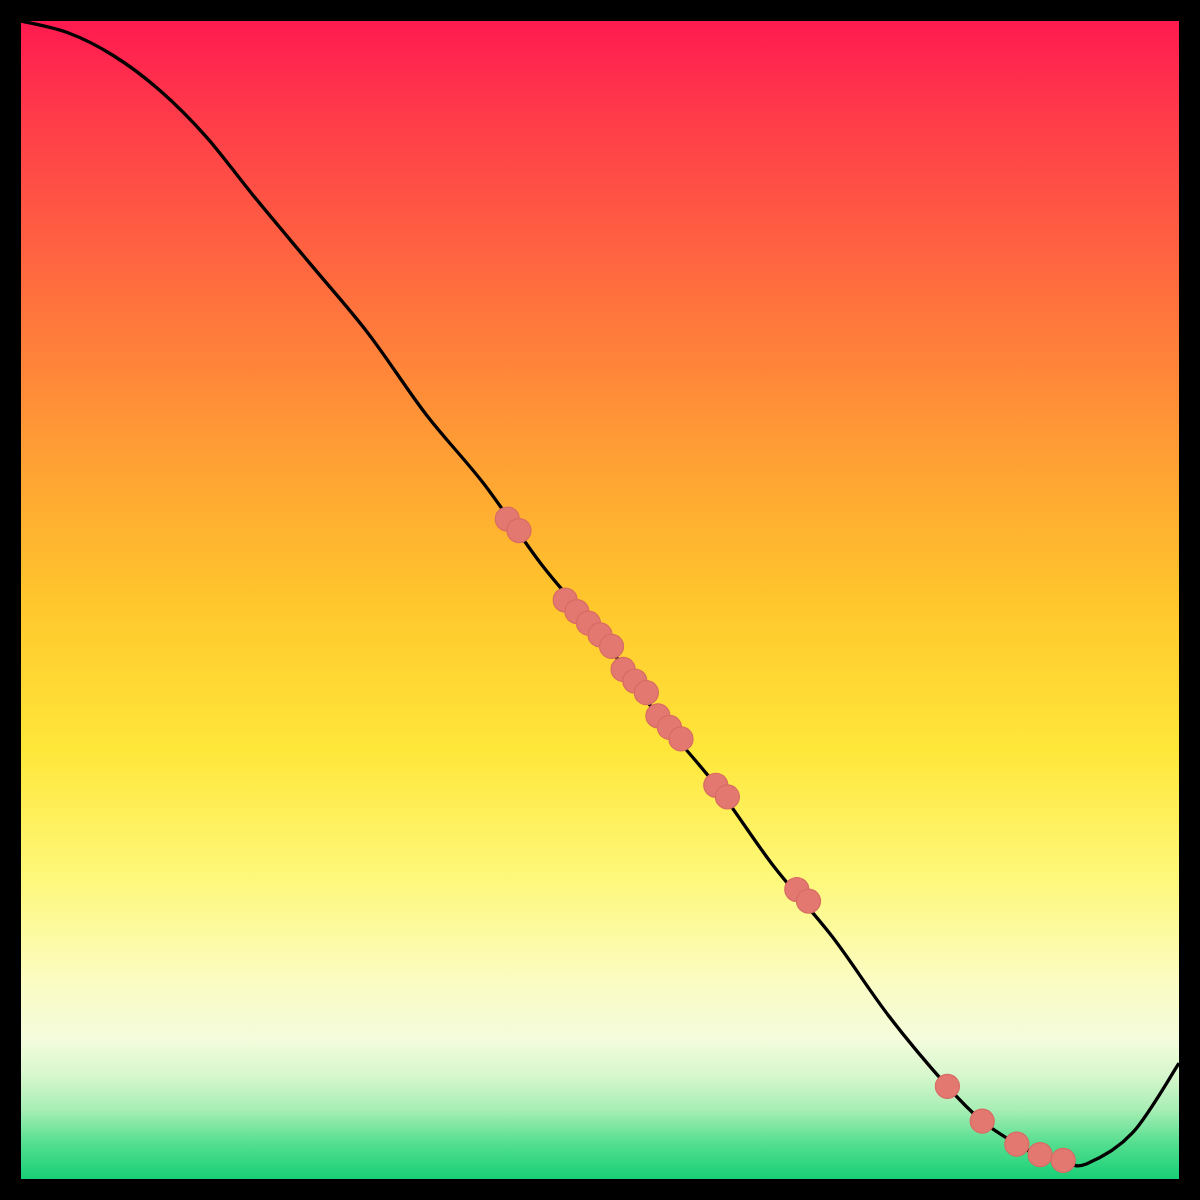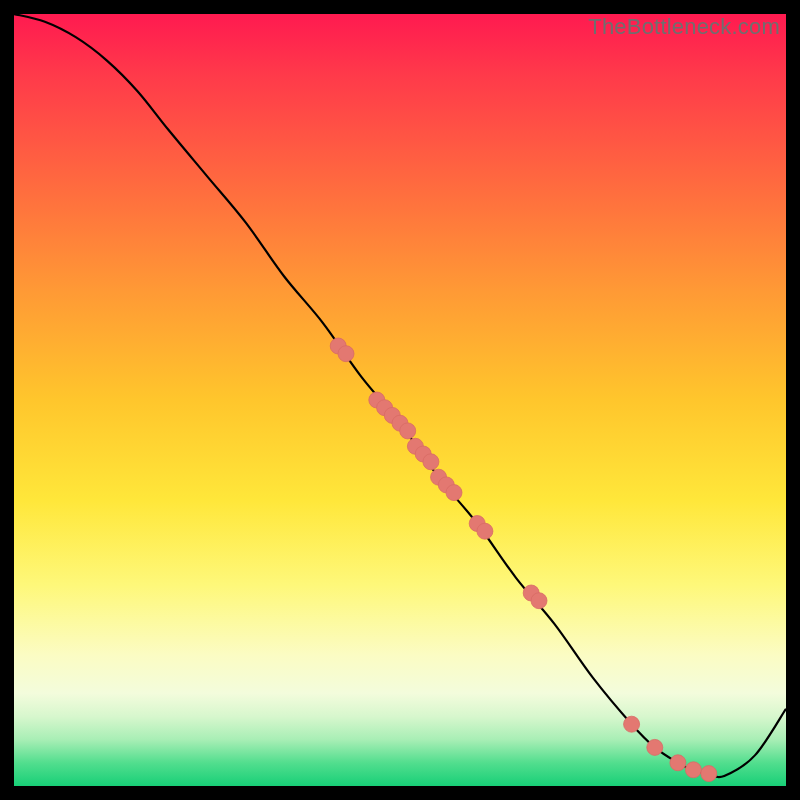--- a/index.html
+++ b/index.html
@@ -66,21 +66,20 @@
     stroke: #d86b64;
     stroke-width: 0.8;
   }
 </style>
 </head>
 <body>
 
 <div class="frame">
   <div class="plot">
 
-    <div class="watermark">TheBottleneck.com</div>
 
     <svg viewBox="0 0 772 772" width="772" height="772">
       <path id="curve-path" class="curve" d="M 0 0 C 5.1466666666666665 1.2866666666666713, 20.586666666666666 3.8600000000000327, 30.88 7.720000000000027 C 41.17333333333333 11.580000000000021, 51.46666666666666 16.72666666666663, 61.76 23.159999999999968 C 72.05333333333333 29.593333333333305, 82.34666666666666 37.31333333333339, 92.64 46.32000000000005 C 102.93333333333334 55.32666666666671, 113.22666666666666 65.61999999999993, 123.52 77.19999999999993 C 133.81333333333333 88.77999999999993, 142.82 101.64666666666672, 154.4 115.80000000000007 C 165.98000000000002 129.9533333333334, 180.13333333333333 146.68, 193 162.12 C 205.86666666666667 177.56, 218.73333333333332 191.7133333333334, 231.6 208.44000000000005 C 244.46666666666667 225.1666666666667, 257.3333333333333 245.7533333333333, 270.2 262.47999999999996 C 283.06666666666666 279.2066666666666, 295.93333333333334 292.0733333333333, 308.8 308.8 C 321.6666666666667 325.5266666666667, 334.53333333333336 346.1133333333333, 347.40000000000003 362.84 C 360.2666666666667 379.56666666666666, 373.1333333333333 392.43333333333334, 386 409.16 C 398.8666666666667 425.8866666666667, 411.73333333333335 446.47333333333336, 424.6 463.2 C 437.4666666666667 479.9266666666666, 450.3333333333333 492.7933333333333, 463.2 509.52 C 476.06666666666666 526.2466666666667, 488.93333333333334 546.8333333333333, 501.8 563.56 C 514.6666666666666 580.2866666666666, 527.5333333333333 593.1533333333333, 540.4 609.88 C 553.2666666666667 626.6066666666667, 566.1333333333333 647.1933333333333, 579 663.92 C 591.8666666666667 680.6466666666666, 607.3066666666667 698.66, 617.6 710.24 C 627.8933333333333 721.82, 633.04 726.9666666666667, 640.76 733.4 C 648.48 739.8333333333333, 657.4866666666667 744.98, 663.92 748.84 C 670.3533333333332 752.7, 674.2133333333334 754.63, 679.36 756.56 C 684.5066666666667 758.4899999999999, 689.6533333333334 759.5193333333333, 694.8000000000001 760.42 C 699.9466666666667 761.3206666666666, 702.52 765.1806666666666, 710.24 761.9639999999999 C 717.96 758.7473333333332, 730.8266666666667 752.314, 741.12 741.12 C 751.4133333333333 729.926, 766.8533333333334 702.52, 772 694.8" style="stroke: rgb(0, 0, 0);"></path>
       <g id="scatter-group">
           <circle cx="324.2" cy="332.0" r="8" class="pt" style="fill: rgb(227, 120, 113); stroke: rgb(216, 107, 100);"></circle>
           <circle cx="332.0" cy="339.7" r="8" class="pt" style="fill: rgb(227, 120, 113); stroke: rgb(216, 107, 100);"></circle>
           <circle cx="362.8" cy="386.0" r="8" class="pt" style="fill: rgb(227, 120, 113); stroke: rgb(216, 107, 100);"></circle>
           <circle cx="370.6" cy="393.7" r="8" class="pt" style="fill: rgb(227, 120, 113); stroke: rgb(216, 107, 100);"></circle>
           <circle cx="378.3" cy="401.4" r="8" class="pt" style="fill: rgb(227, 120, 113); stroke: rgb(216, 107, 100);"></circle>
           <circle cx="386.0" cy="409.2" r="8" class="pt" style="fill: rgb(227, 120, 113); stroke: rgb(216, 107, 100);"></circle>

